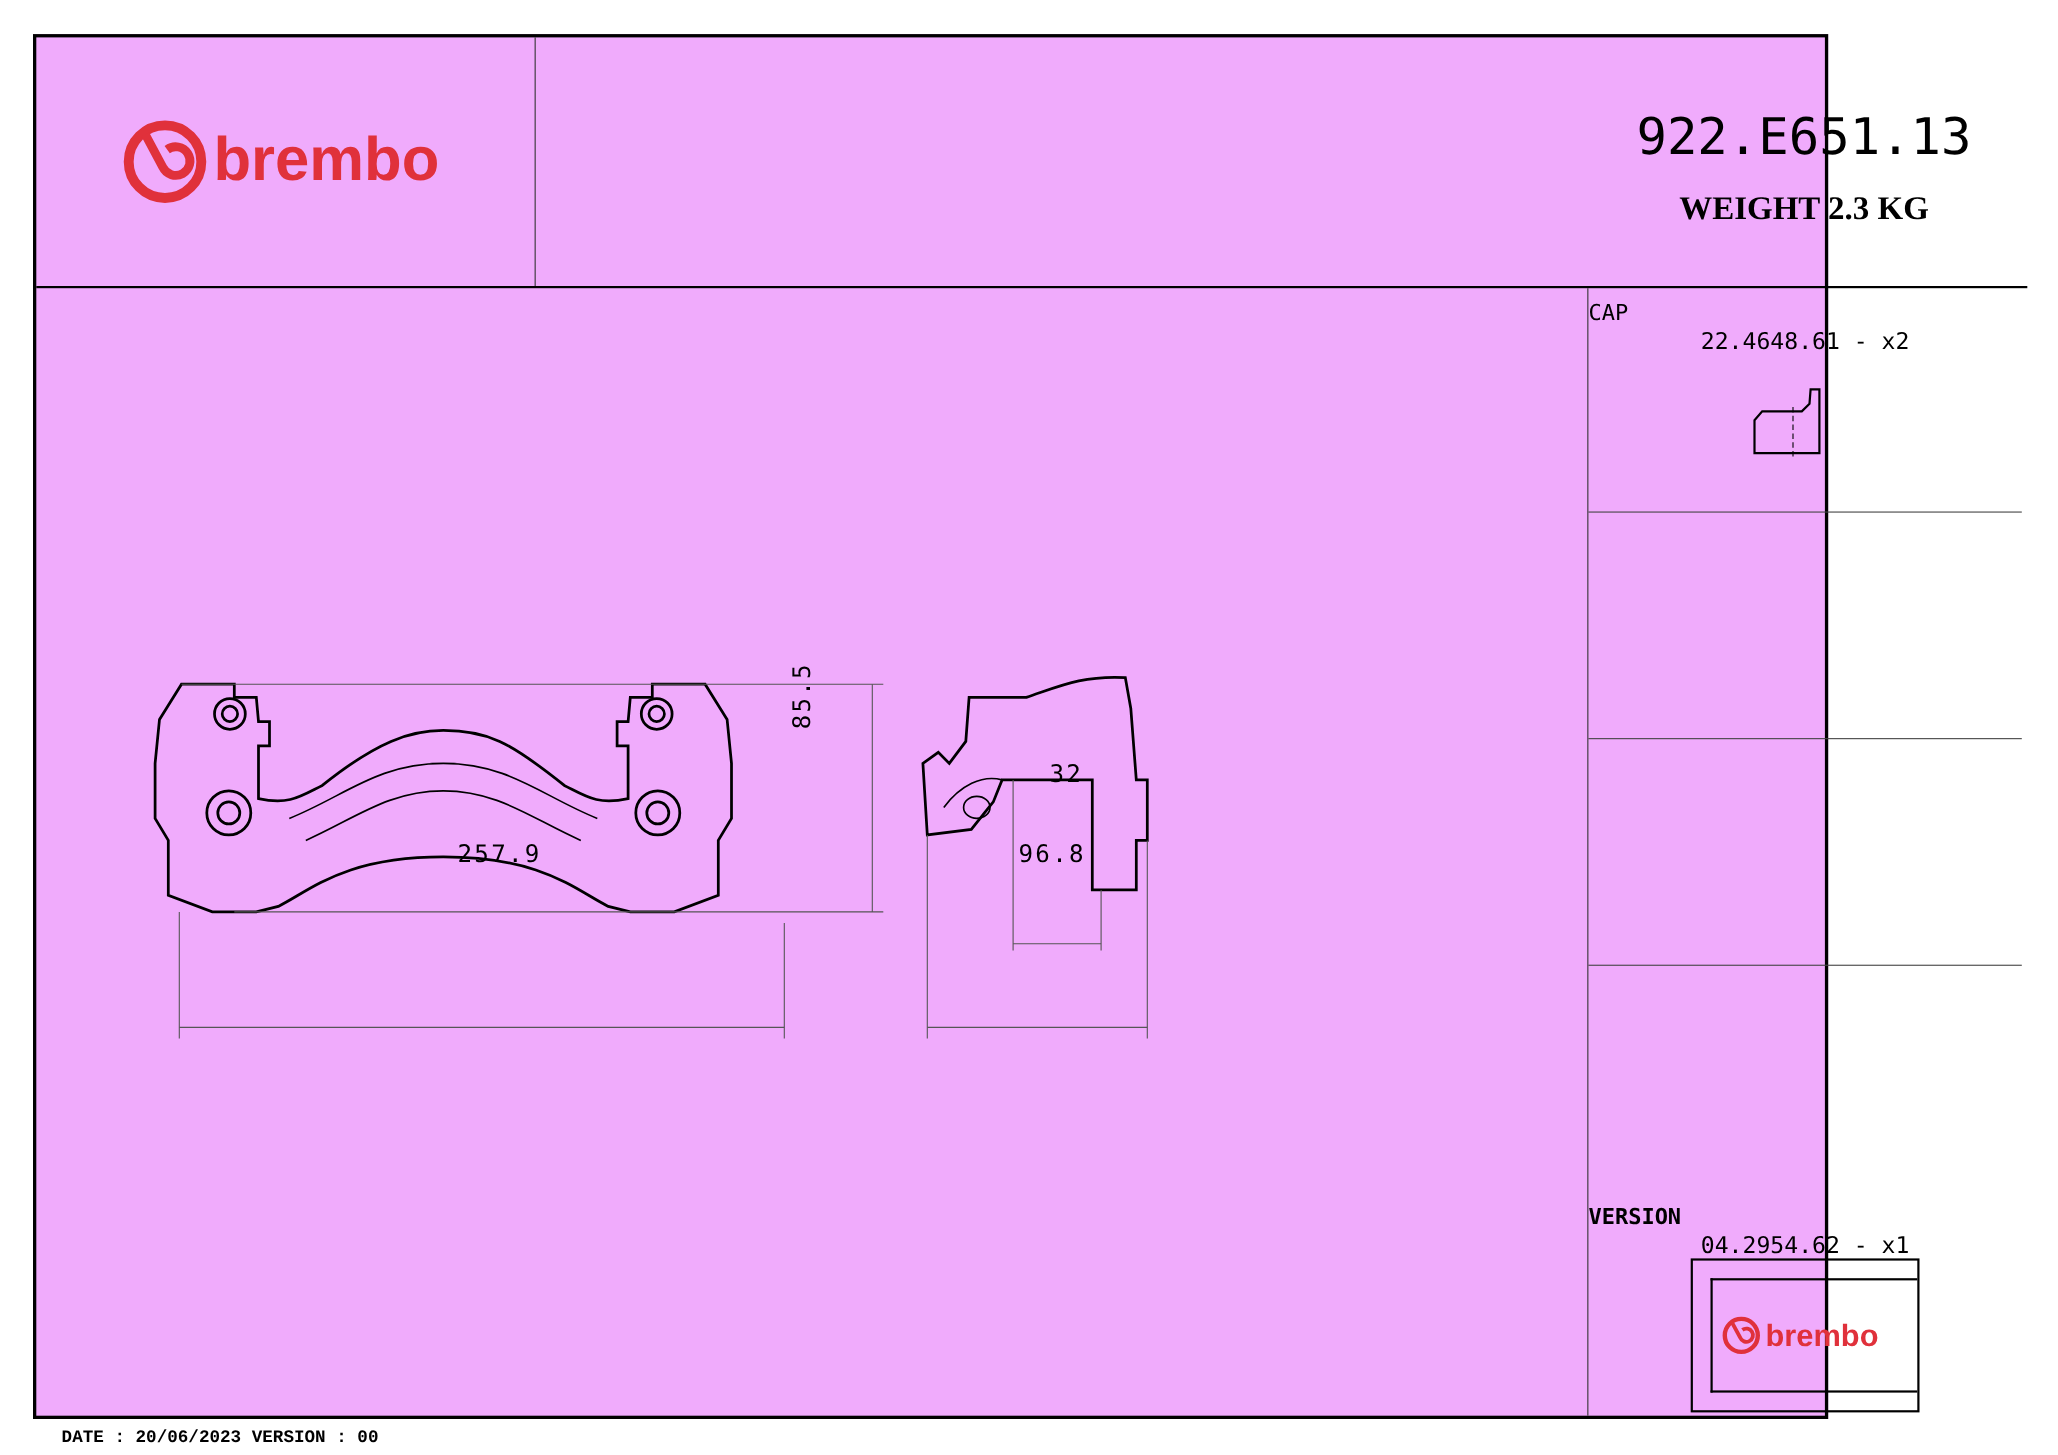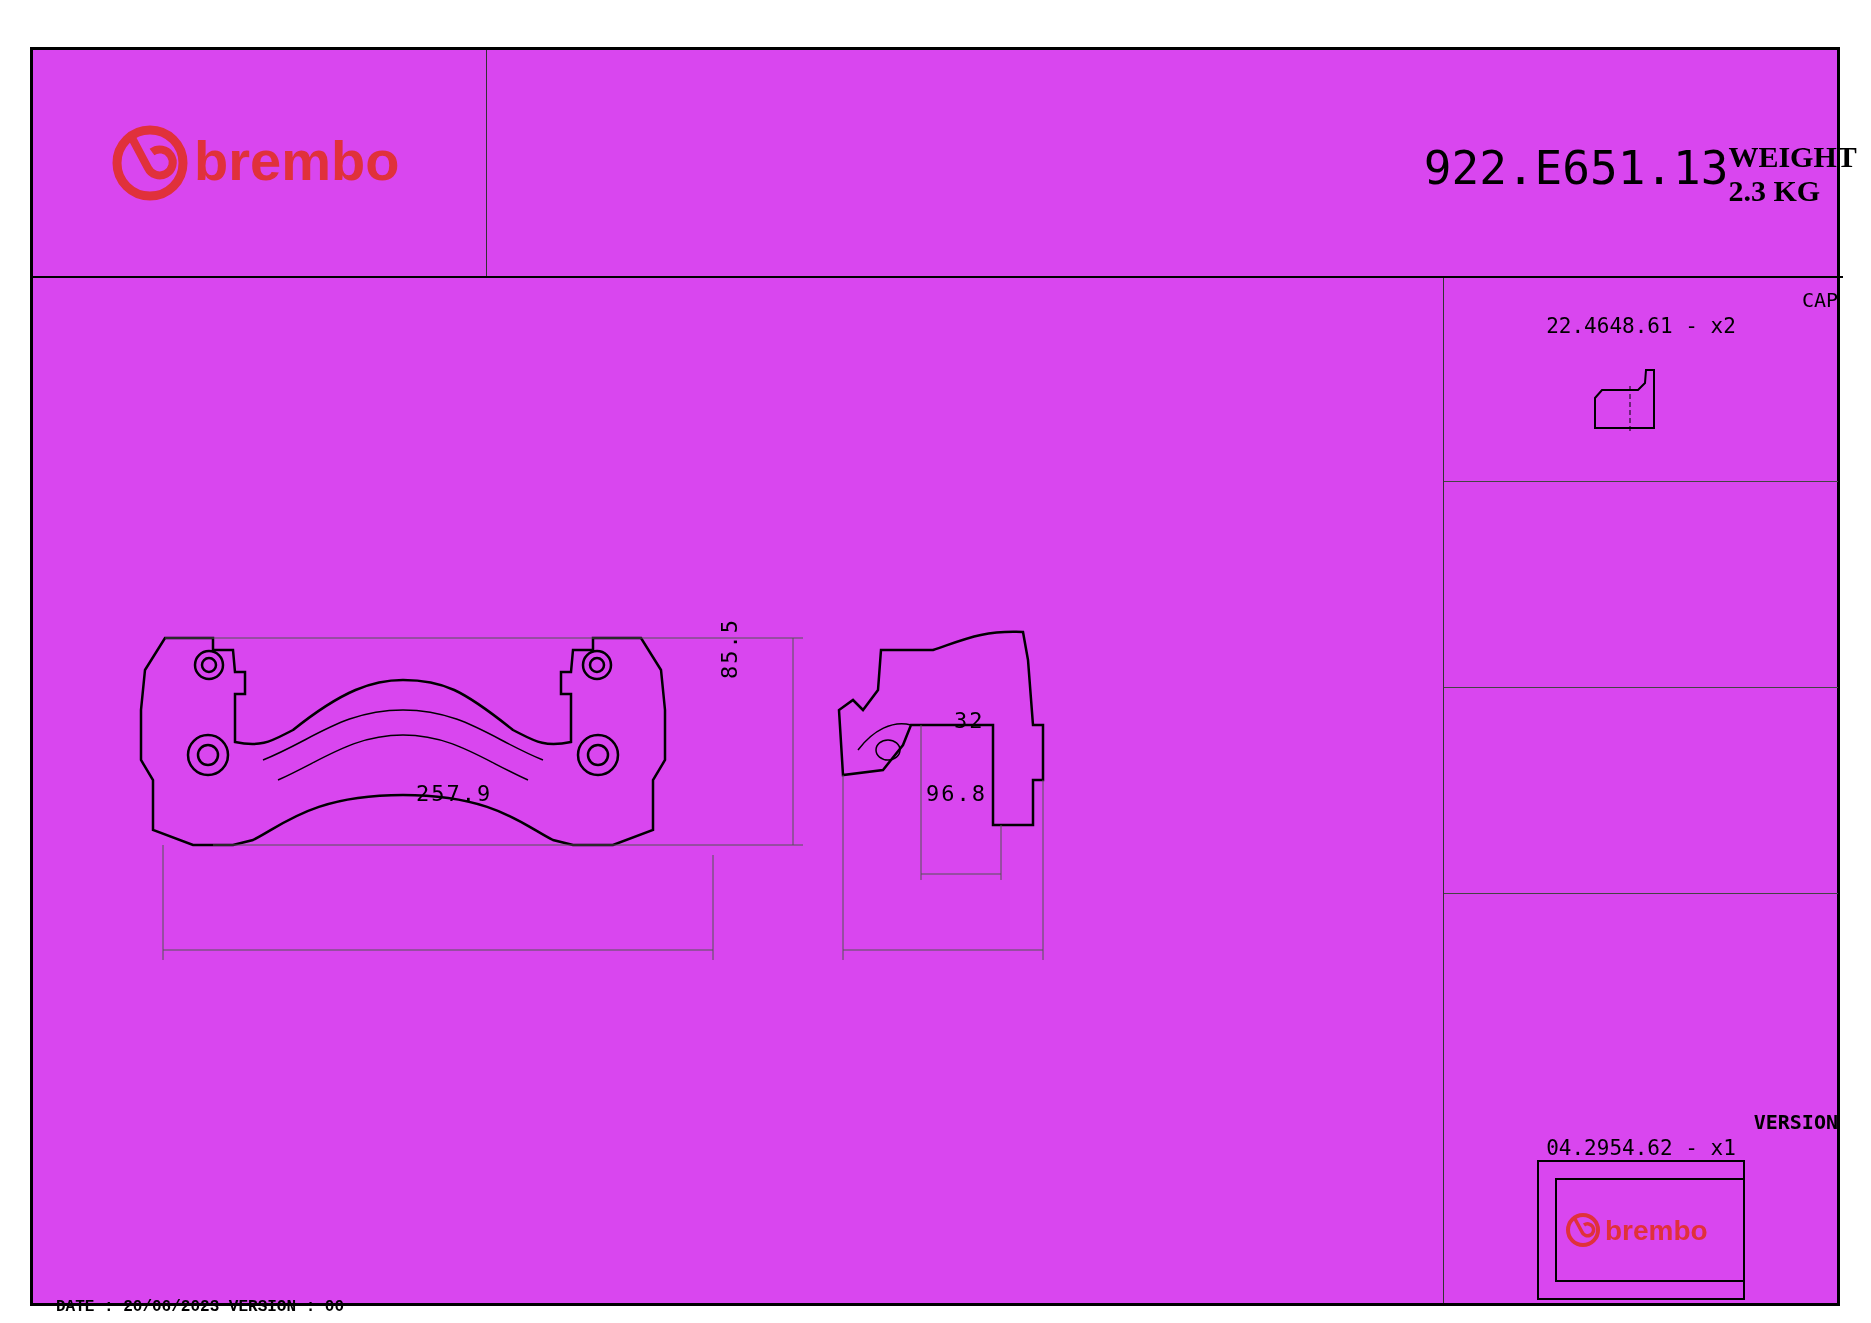--- a/index.html
+++ b/index.html
@@ -1,35 +1,35 @@
 <!DOCTYPE html>
 <html><head>
 <meta charset="utf-8">
 <style>
   html, body { margin:0; padding:0; background:#ffffff; }
   body { width:1871px; height:1323px; position:relative; overflow:hidden;
          font-family:"Liberation Sans", sans-serif; color:#000; }
-  .sheet { position:absolute; left:30px; top:31px; width:1810px; height:1259px;
-           border:3px solid #000; box-sizing:border-box; background:#d946ef;margin-top:16px; }
+  .sheet { position:absolute; left:30px; top:31px; width:1632px; height:1259px;
+           border:3px solid #000; box-sizing:border-box; background:#f0abfc; }
   .hcell { position:absolute; top:0; height:226px; border-right:1px solid #333; box-sizing:border-box;
            display:flex; align-items:center; justify-content:center; }
   .hline { position:absolute; left:0; top:226px; width:1810px; height:2px; background:#000; }
   .logo-cell { left:0; width:454px; }
   .code-cell { left:454px; width:452px; }
   .desc-cell { left:906px; width:504px; }
-  .ref-cell  { left:1410px; width:394px; border-right:none; flex-direction:row; }
+  .ref-cell  { left:1410px; width:394px; border-right:none; flex-direction:column; }
   .code-text { font-family:"Liberation Sans", sans-serif; font-weight:bold; font-size:70px;
                letter-spacing:6px; transform:scaleX(0.92); word-spacing:14px; }
   .desc-text { font-family:"Liberation Sans", sans-serif; font-size:38px; transform:scaleX(0.9); }
   .ref-text  { font-family:"DejaVu Sans Mono", monospace; font-size:46px; margin-top:10px; }
   .weight-text { font-family:Liberation Serif, serif; font-size:30px; font-weight:bold; margin-top:22px; }
   .side { position:absolute; left:1410px; top:228px; width:394px; height:1025px;
           border-left:1px solid #333; box-sizing:border-box; }
   .side-cell { position:absolute; left:0; width:394px; border-bottom:1px solid #444; box-sizing:border-box; }
-  .part-name { position:absolute; left:0; width:100%; text-align:right;
+  .part-name { position:absolute; left:0; width:100%; text-align:left;
                font-family:"DejaVu Sans Mono", monospace; font-size:20px; font-weight:bold; }
   .part-code { position:absolute; left:0; width:100%; text-align:center;
                font-family:"DejaVu Sans Mono", monospace; font-size:21px; }
   .dim { position:absolute; font-family:"DejaVu Sans Mono", monospace; font-size:22px; letter-spacing:2px; }
   .footer { position:absolute; left:56px; top:1298px; font-family:Liberation Mono, monospace;
             font-size:16px; font-weight:bold; }
   .watermark { position:absolute; left:0; top:0; pointer-events:none; }
 </style>
 </head>
 <body>

